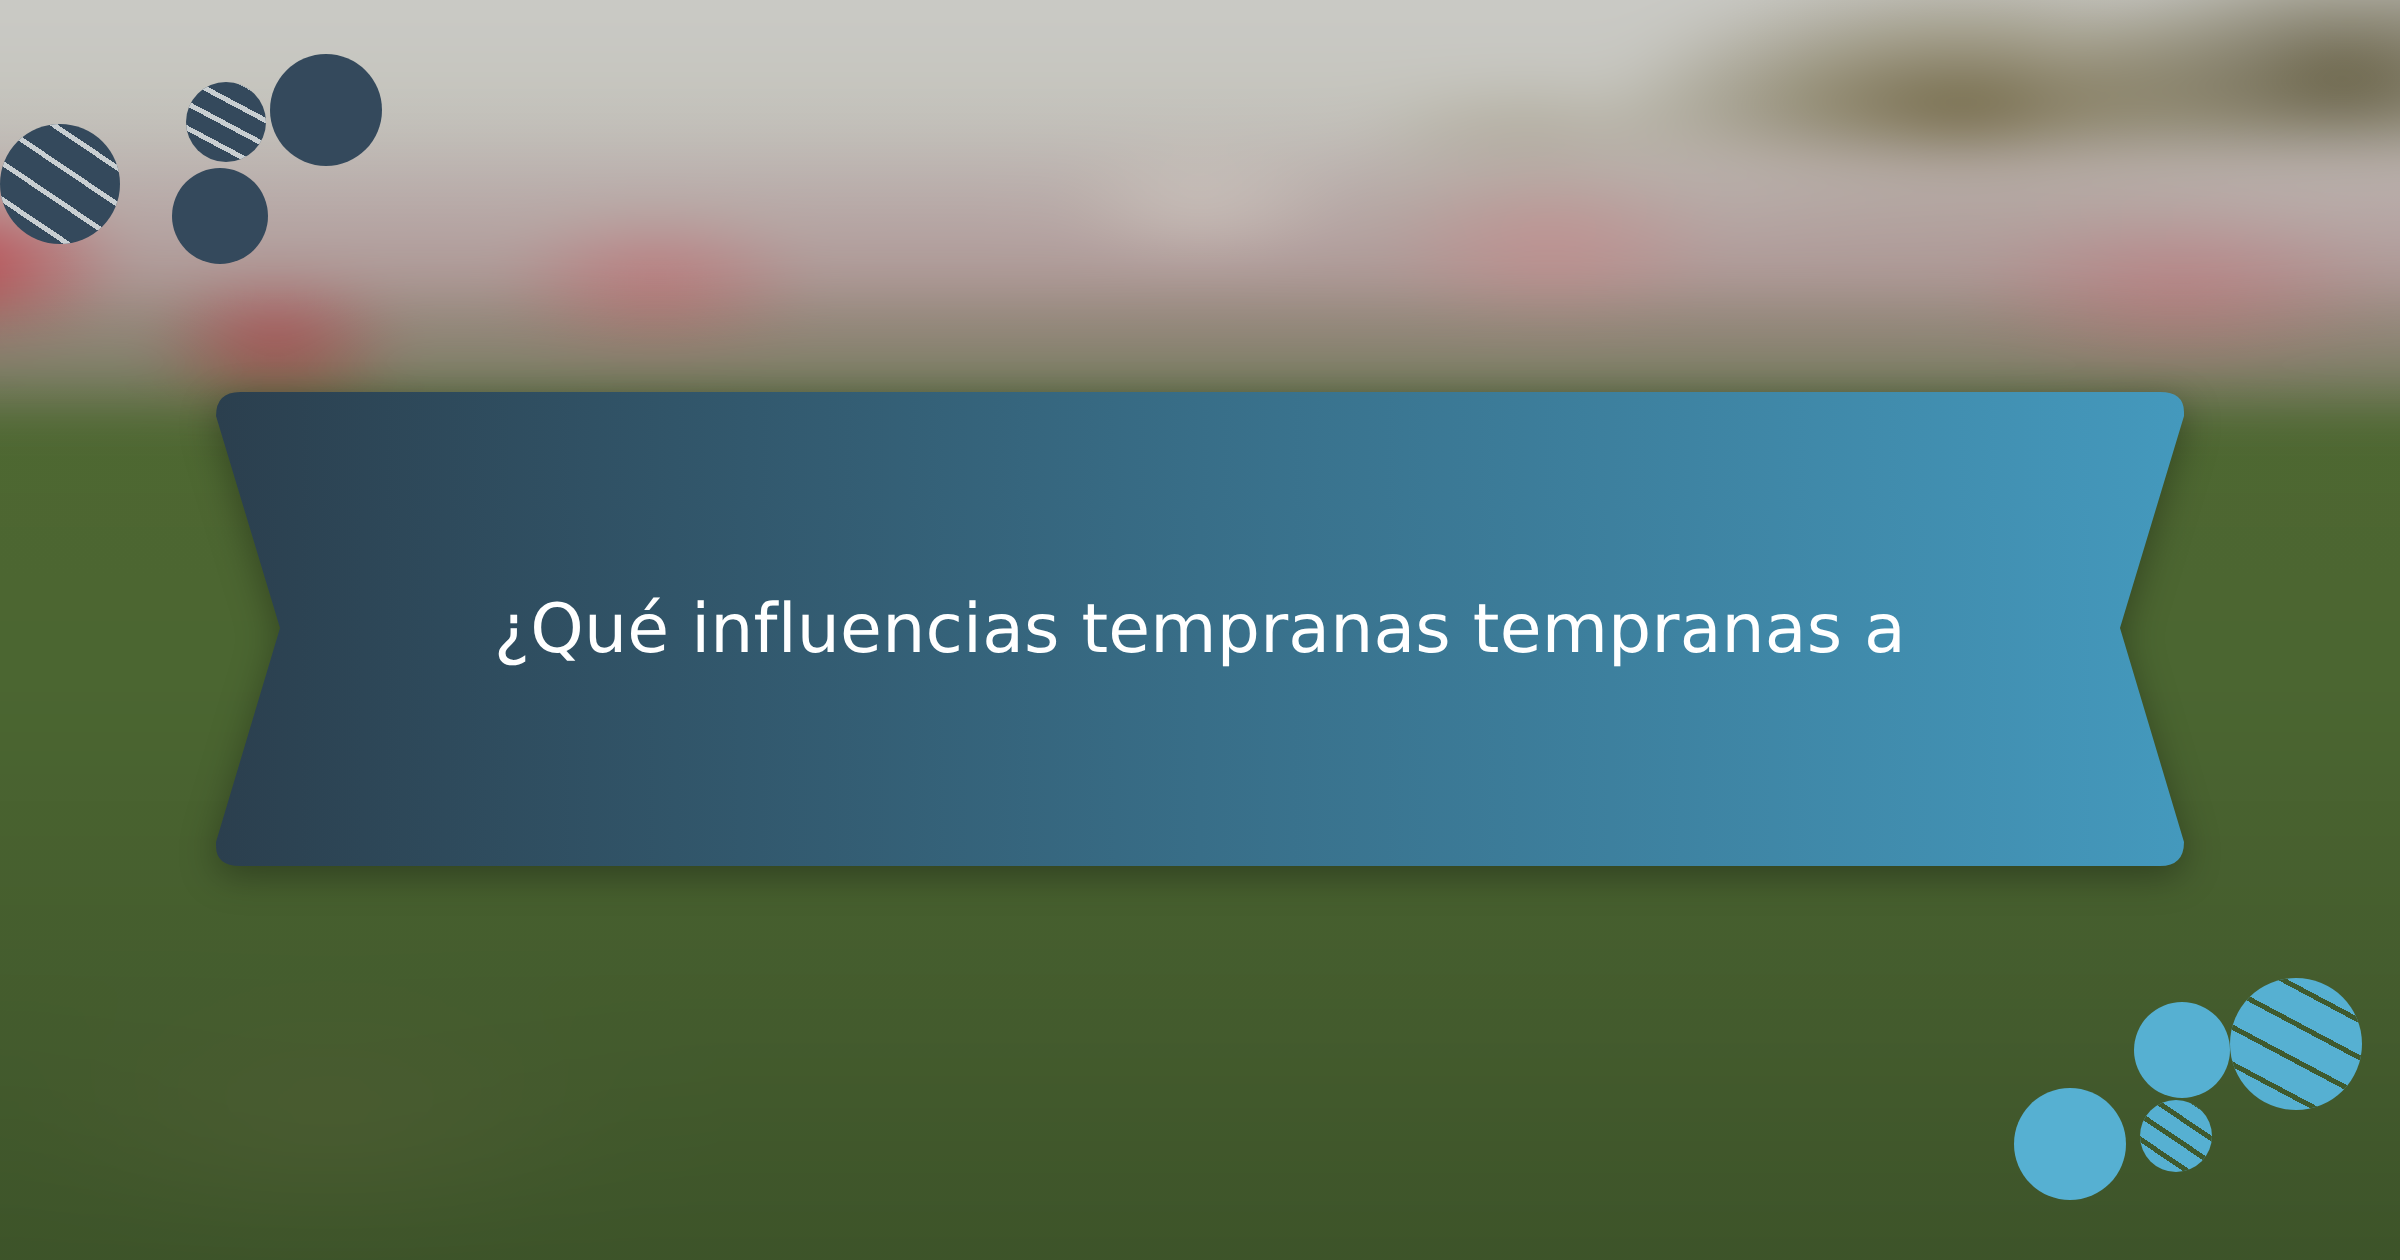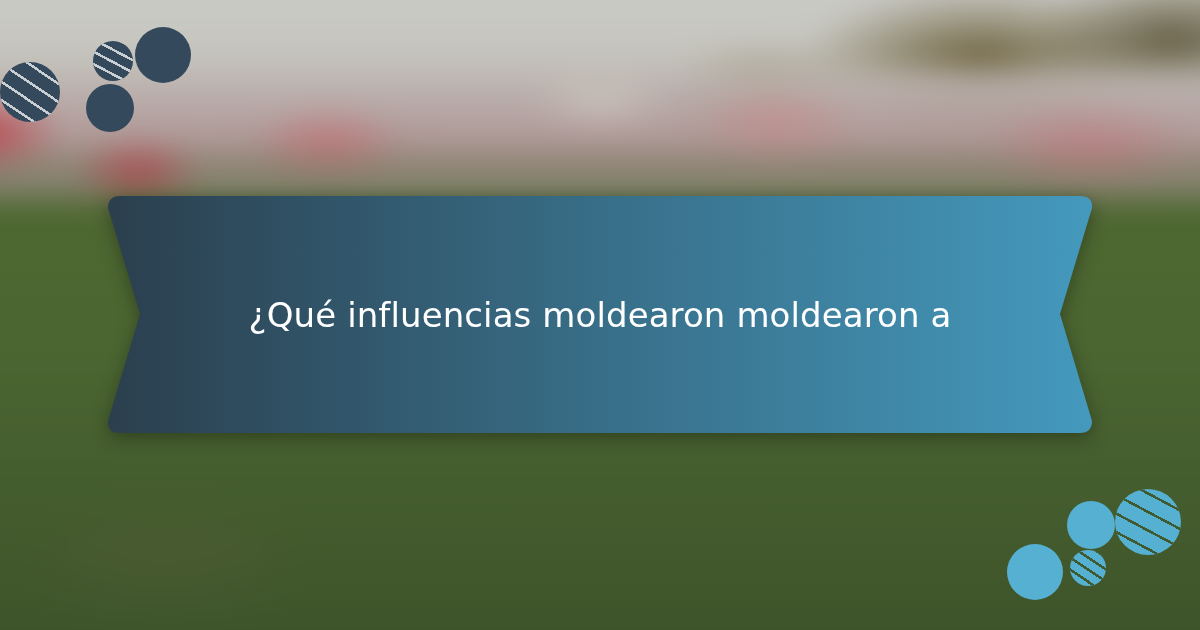--- a/index.html
+++ b/index.html
@@ -180,17 +180,17 @@
             <stop offset="0" id="ribStop0" stop-color="#2b3f4e"></stop>
             <stop offset="0.5" id="ribStopM" stop-color="rgb(56,110,136)"></stop>
             <stop offset="1" id="ribStop1" stop-color="#4499bd"></stop>
           </linearGradient>
         </defs>
         <path d="M 12 0 L 972 0 Q 984 0 984 10 L 984 12 L 952 118 L 984 225 Q 984 237 972 237 L 12 237 Q 0 237 0 227 L 0 225 L 32 118 L 0 12 Q 0 0 12 0 Z" fill="url(#ribGrad)"></path>
       </svg>
     </div>
 
     <div class="ribbon-text" style="color: rgb(255, 255, 255);">
-      <div class="line">¿Qué influencias moldearon moldearon a</div>
+      <div class="line">¿Qué influencias tempranas tempranas a</div>
     </div>
   </div>
 
 </div>
 
 </body></html>

